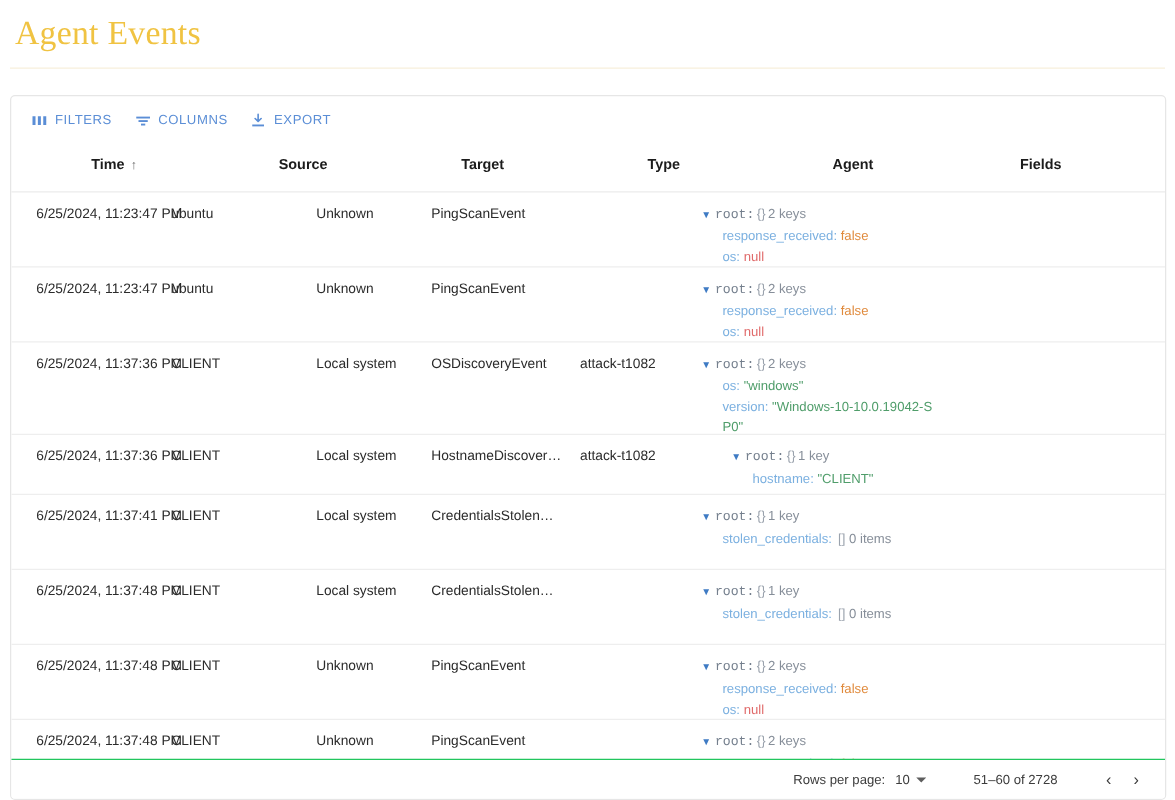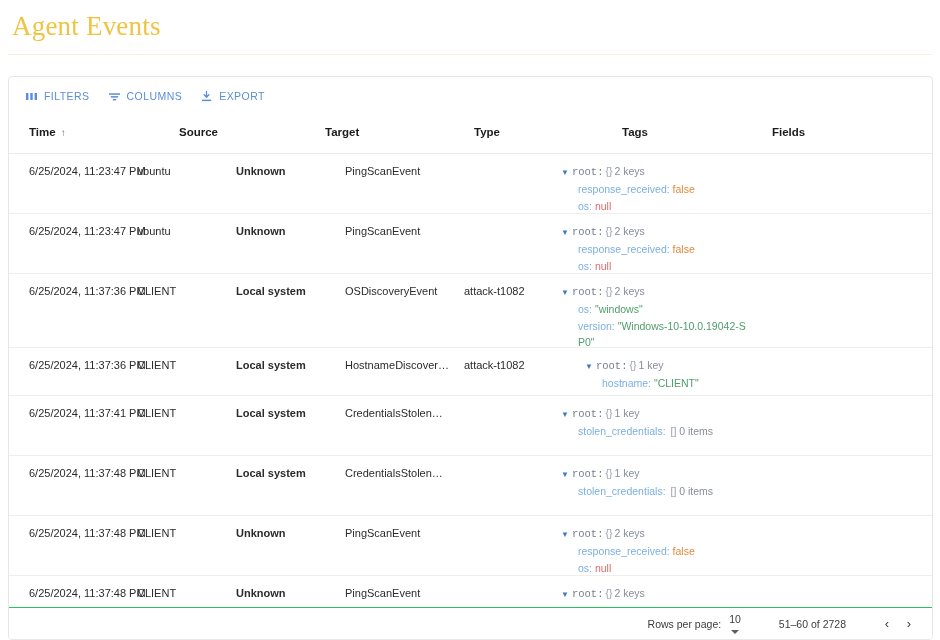--- a/index.html
+++ b/index.html
@@ -73,20 +73,21 @@
     height: 38px;
     border-bottom: 1px solid #ececec;
   }
   .col-head .ch {
     position: absolute;
     top: 11px;
     font-size: 11.5px;
     font-weight: bold;
     color: #1c1c1c;
     white-space: nowrap;
+    margin-left: 44px;
   }
   .sort-arrow {
     font-size: 10px;
     color: #6b6b6b;
     margin-left: 5px;
     font-weight: normal;
   }
 
   
   .rows-wrap {
@@ -100,21 +101,21 @@
     box-sizing: border-box;
   }
   .cell {
     position: absolute;
     font-size: 11px;
     color: #2b2b2b;
     line-height: 1.45;
   }
   .cell.time   { left: 20px;  width: 128px; }
   .cell.source { left: 128px; width: 110px; }
-  .cell.target { left: 227px; width: 110px; font-weight: bold; }
+  .cell.target { left: 244px; width: 110px; }
   .cell.type   { left: 336px; width: 112px; }
   .cell.tagtxt { left: 455px; width: 96px; }
   .ellip {
     white-space: nowrap;
     overflow: hidden;
     text-overflow: ellipsis;
   }
 
   
   .json-tree {
@@ -160,21 +161,20 @@
     color: #3c3c3c;
     background: #fff;
   }
   .fl { margin-right: 8px; }
   .rpp-select {
     display: inline-flex;
     align-items: center;
     gap: 5px;
     cursor: pointer;
     margin-right: 38px;
-    flex-direction: column;
   }
   .caret-dn {
     width: 0; height: 0;
     border-left: 4px solid transparent;
     border-right: 4px solid transparent;
     border-top: 4px solid #5e5e5e;
   }
   .range { margin-right: 30px; }
   .pg-btn {
     width: 22px; height: 22px;
@@ -225,21 +225,21 @@
       </span>
       <span>EXPORT</span>
     </button>
   </div>
 
   <div class="col-head">
     <div class="ch" style="left:20px"><span>Time</span><span class="sort-arrow">↑</span></div>
     <div class="ch" style="left:170px">Source</div>
     <div class="ch" style="left:316px">Target</div>
     <div class="ch" style="left:465px">Type</div>
-    <div class="ch" style="left:613px">Tags</div>
+    <div class="ch" style="left:613px">Agent</div>
     <div class="ch" style="left:763px">Fields</div>
   </div>
 
   <div class="rows-wrap" id="rows-wrap">
       <div class="row" style="height: 60px;">
         <div class="cell time" style="top: 10px;">6/25/2024, 11:23:47 PM</div>
         <div class="cell source" style="top: 10px;">ubuntu</div>
         <div class="cell target" style="top: 10px;">Unknown</div>
         <div class="cell type ellip" style="top: 10px;">PingScanEvent</div>
         <div class="cell tagtxt" style="top: 10px;"></div>

